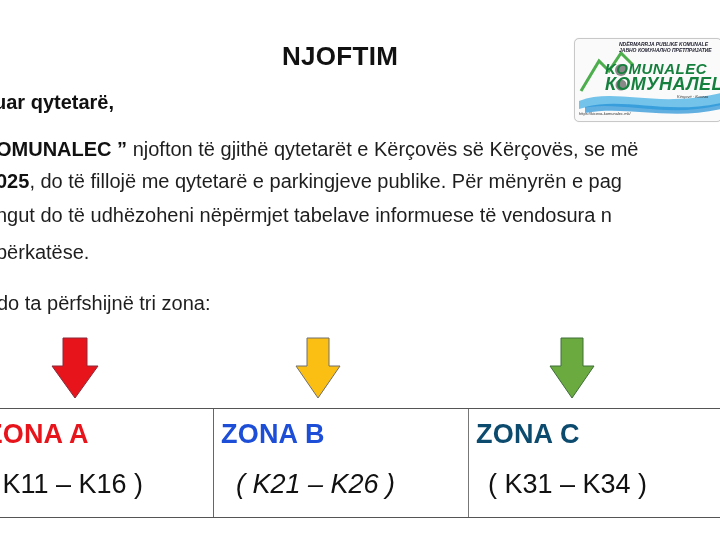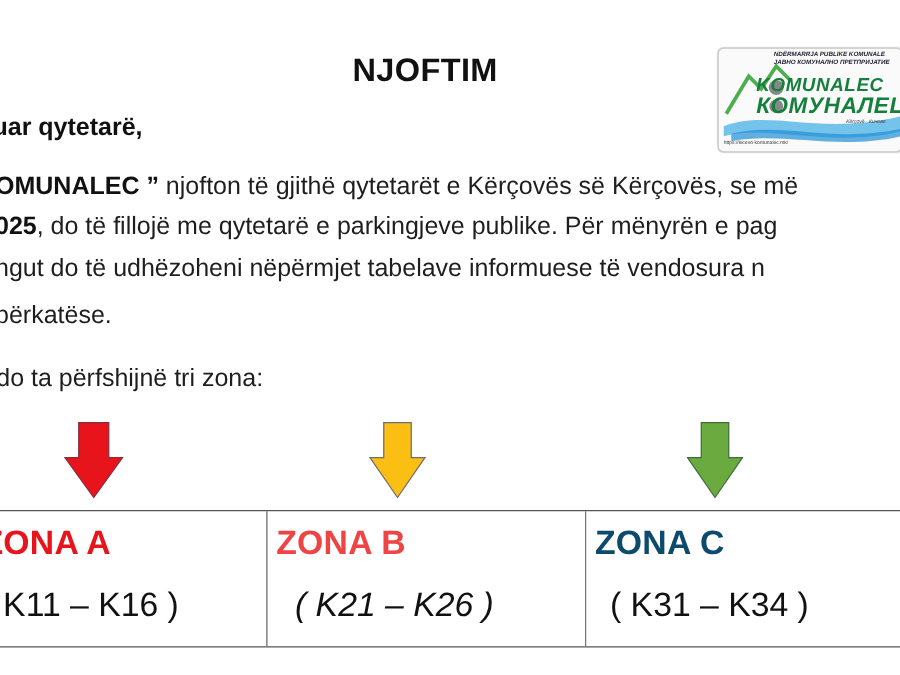--- a/index.html
+++ b/index.html
@@ -110,21 +110,21 @@
   <svg class="arrow" style="left:549px; top:337px;" width="46" height="62" viewBox="0 0 46 62">
     <polygon points="12,1 34,1 34,29 45,29 23,61 1,29 12,29" fill="#6aaa3e" stroke="#3f6e3a" stroke-width="1"></polygon>
   </svg>
 
   <div class="zones">
     <div class="zone-cell a">
       <div class="zone-name" style="color:#e8141c;">ZONA A</div>
       <div class="zone-range">( K11 – K16 )</div>
     </div>
     <div class="zone-cell b">
-      <div class="zone-name" style="color:#ef4444;">ZONA B</div>
+      <div class="zone-name" style="color:#1d4ed8;">ZONA B</div>
       <div class="zone-range">( K21 – K26 )</div>
     </div>
     <div class="zone-cell c">
       <div class="zone-name" style="color:#0c4a6e;">ZONA C</div>
       <div class="zone-range">( K31 – K34 )</div>
     </div>
   </div>
 
 </div>
 

